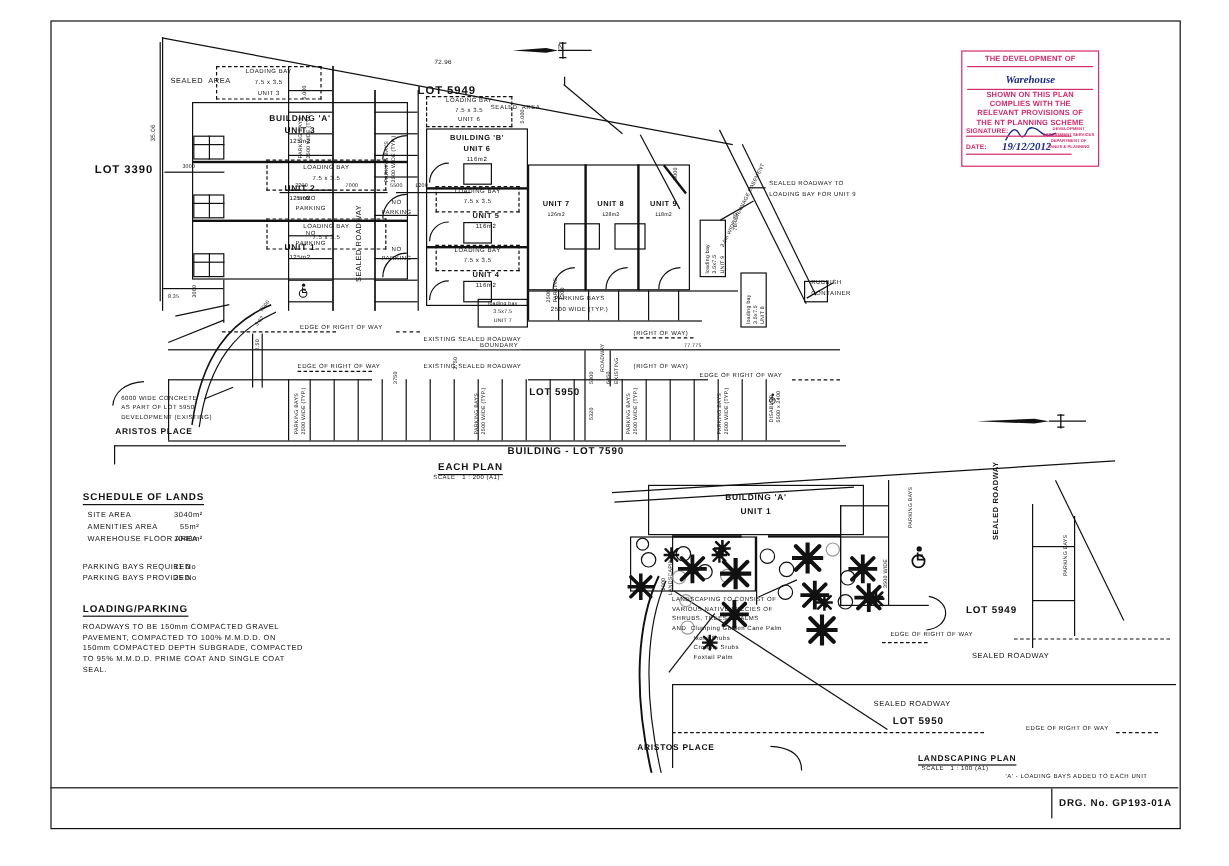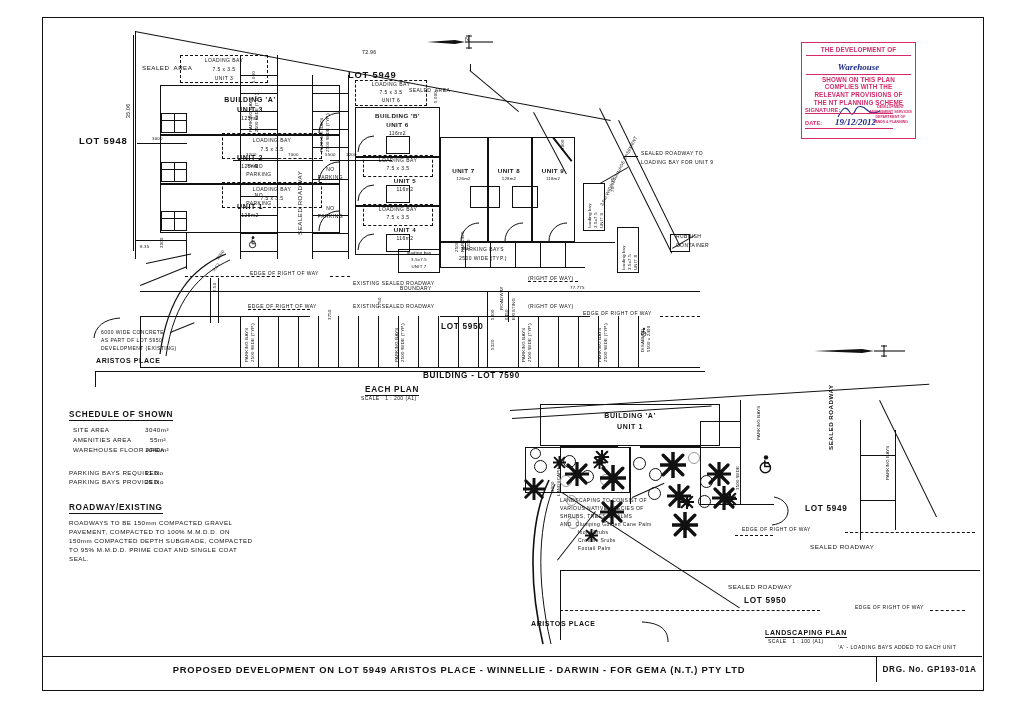--- a/index.html
+++ b/index.html
@@ -210,21 +210,21 @@
   <div class="ln hl" style="left:312px;top:233px;width:36px;"></div>
   <div class="ln hl" style="left:312px;top:251px;width:36px;"></div>
   <div class="t dim vert" style="left:320px;top:152px;">PARKING BAYS</div>
   <div class="t dim vert" style="left:326px;top:152px;">2500 WIDE (TYP.)</div>
   <div class="t lbl5 c" style="left:312px;top:167px;width:37px;">NO</div>
   <div class="t lbl5 c" style="left:312px;top:175px;width:37px;">PARKING</div>
   <div class="t lbl5 c" style="left:312px;top:206px;width:37px;">NO</div>
   <div class="t lbl5 c" style="left:312px;top:214px;width:37px;">PARKING</div>
 
   <div class="t lbl9 ttl" style="left:348px;top:70px;">LOT 5949</div>
-  <div class="t lbl9 ttl" style="left:79px;top:136px;">LOT 5948</div>
+  <div class="t lbl9 ttl" style="left:79px;top:136px;">LOT 3390</div>
 
   <div class="box-hv" style="left:355px;top:107px;width:85px;height:148px;"></div>
   <div class="ln hl2" style="left:355px;top:156px;width:85px;"></div>
   <div class="ln hl2" style="left:355px;top:205px;width:85px;"></div>
   <div class="t lbl6 ttl c" style="left:355px;top:113px;width:85px;">BUILDING 'B'</div>
   <div class="t lbl6 ttl c" style="left:355px;top:122px;width:85px;">UNIT 6</div>
   <div class="t lbl5 c" style="left:355px;top:131px;width:85px;">116m2</div>
   <div class="t lbl6 ttl c" style="left:370px;top:178px;width:70px;">UNIT 5</div>
   <div class="t lbl5 c" style="left:370px;top:187px;width:70px;">116m2</div>
   <div class="t lbl6 ttl c" style="left:370px;top:227px;width:70px;">UNIT 4</div>
@@ -416,33 +416,33 @@
   </svg>
   <div class="t lbl5" style="left:101px;top:330px;">6000 WIDE CONCRETE</div>
   <div class="t lbl5" style="left:101px;top:338px;">AS PART OF LOT 5950</div>
   <div class="t lbl5" style="left:101px;top:346px;">DEVELOPMENT (EXISTING)</div>
   <div class="diag" style="left:170px;top:332px;width:26px;transform:rotate(-22deg);"></div>
   <div class="t lbl7 ttl" style="left:96px;top:357px;">ARISTOS PLACE</div>
 
   <div class="t lbl8 ttl" style="left:365px;top:386px;"><span class="u">EACH PLAN</span></div>
   <div class="t lbl5" style="left:361px;top:396px;">SCALE   1 : 200 (A1)</div>
 
-  <div class="t lbl8 ttl" style="left:69px;top:411px;"><span class="u">SCHEDULE OF SHOWN</span></div>
+  <div class="t lbl8 ttl" style="left:69px;top:411px;"><span class="u">SCHEDULE OF LANDS</span></div>
   <div class="t lbl6" style="left:73px;top:427px;">SITE AREA</div>
   <div class="t lbl6" style="left:145px;top:427px;">3040m²</div>
   <div class="t lbl6" style="left:73px;top:437px;">AMENITIES AREA</div>
   <div class="t lbl6" style="left:150px;top:437px;">55m²</div>
   <div class="t lbl6" style="left:73px;top:447px;">WAREHOUSE FLOOR AREA</div>
   <div class="t lbl6" style="left:145px;top:447px;">1040m²</div>
   <div class="t lbl6" style="left:69px;top:470px;">PARKING BAYS REQUIRED</div>
   <div class="t lbl6" style="left:145px;top:470px;">11 No</div>
   <div class="t lbl6" style="left:69px;top:479px;">PARKING BAYS PROVIDED</div>
   <div class="t lbl6" style="left:145px;top:479px;">25 No</div>
 
-  <div class="t lbl8 ttl" style="left:69px;top:504px;"><span class="u">ROADWAY/EXISTING</span></div>
+  <div class="t lbl8 ttl" style="left:69px;top:504px;"><span class="u">LOADING/PARKING</span></div>
   <div class="t lbl6" style="left:69px;top:519px;width:200px;line-height:1.45;">ROADWAYS TO BE 150mm COMPACTED GRAVEL
 PAVEMENT, COMPACTED TO 100% M.M.D.D. ON
 150mm COMPACTED DEPTH SUBGRADE, COMPACTED
 TO 95% M.M.D.D. PRIME COAT AND SINGLE COAT
 SEAL.</div>
 
   <div class="diag" style="left:510px;top:410px;width:420px;transform:rotate(-3.6deg);"></div>
   <div class="diag" style="left:512px;top:418px;width:200px;transform:rotate(-3.6deg);"></div>
 
   <div class="box-hv" style="left:540px;top:404px;width:180px;height:42px;"></div>
@@ -582,20 +582,17 @@
   <div class="t lbl5" style="left:838px;top:645px;">'A' - LOADING BAYS ADDED TO EACH UNIT</div>
 
   <svg style="position:absolute;left:812px;top:343px;" width="95" height="16" viewBox="0 0 95 16">
     <path d="M2 8 L50 6 L62 8 L50 10 Z" fill="#111"></path>
     <path d="M62 8 L93 8" stroke="#111" stroke-width="1.1"></path>
     <path d="M72 2 L72 14" stroke="#111" stroke-width="1.1"></path>
     <path d="M69 3 L75 3 M69 13 L75 13" stroke="#111" stroke-width="1"></path>
   </svg>
 
   <div id="titleblock">
-    <div id="tbmain">
-      <span class="lbl9 ttl">PROPOSED DEVELOPMENT ON LOT 5949 ARISTOS PLACE - WINNELLIE - DARWIN - FOR GEMA (N.T.) PTY LTD</span>
-    </div>
     <div id="tbdrg">
       <span class="lbl8 ttl">DRG. No. GP193-01A</span>
     </div>
   </div>
 </div>
 
 </body></html>

